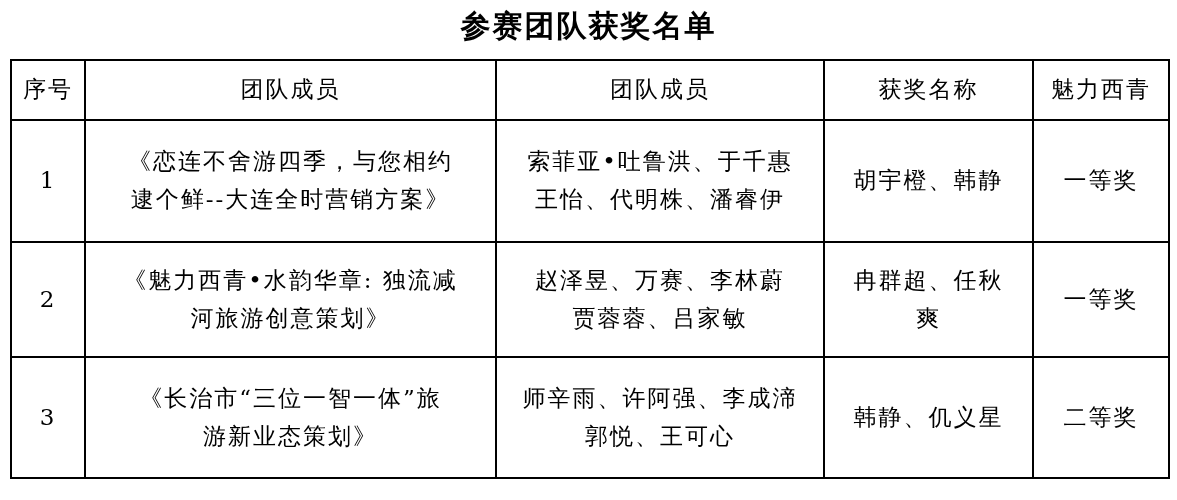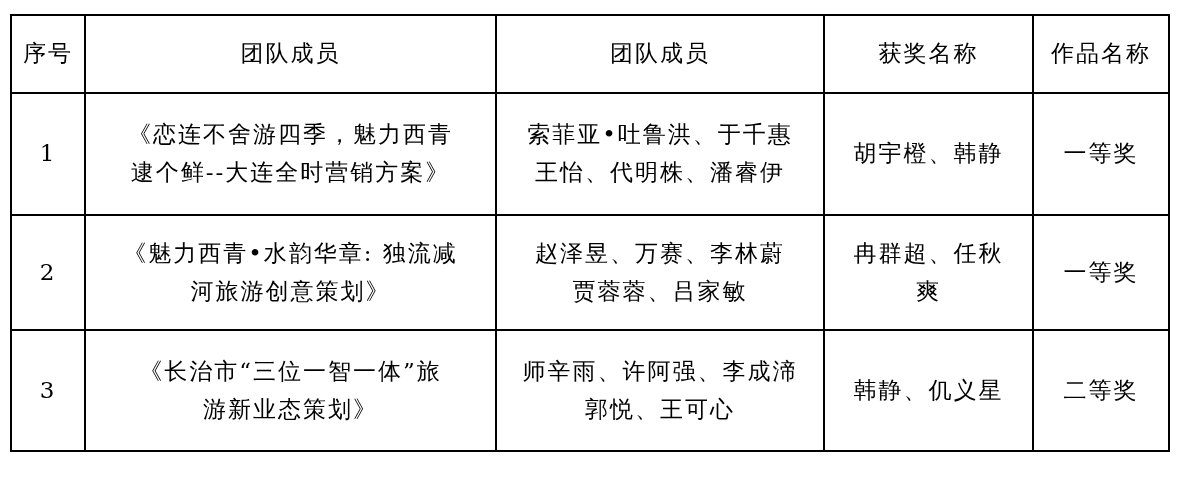--- a/index.html
+++ b/index.html
@@ -34,52 +34,53 @@
     letter-spacing: 2px;
     line-height: 1.65;
     white-space: pre-line;
     padding: 2px 4px;
   }
   col.c-index   { width: 74px; }
   col.c-work    { width: 411px; }
   col.c-members { width: 328px; }
   col.c-teacher { width: 209px; }
   col.c-award   { width: 136px; }
-  tr.header-row  { height: 78px; }
+  tr.header-row  { height: 60px; }
   tr.data-row-1  { height: 122px; }
   tr.data-row-2  { height: 115px; }
   tr.data-row-3  { height: 121px; }
 </style>
 </head>
 <body>
 
 <div class="page">
 
+  <div class="doc-title">参赛团队获奖名单</div>
 
   <table class="award-table">
     <colgroup>
       <col class="c-index">
       <col class="c-work">
       <col class="c-members">
       <col class="c-teacher">
       <col class="c-award">
     </colgroup>
     <thead>
       <tr class="header-row">
         <th>序号</th>
         <th>团队成员</th>
         <th>团队成员</th>
         <th>获奖名称</th>
-        <th>作品名称</th>
+        <th>魅力西青</th>
       </tr>
     </thead>
     <tbody>
       <tr class="data-row-1">
         <td>1</td>
-        <td>《恋连不舍游四季，魅力西青
+        <td>《恋连不舍游四季，与您相约
 逮个鲜--大连全时营销方案》</td>
         <td>索菲亚•吐鲁洪、于千惠
 王怡、代明株、潘睿伊</td>
         <td>胡宇橙、韩静</td>
         <td>一等奖</td>
       </tr>
       <tr class="data-row-2">
         <td>2</td>
         <td>《魅力西青•水韵华章: 独流减
 河旅游创意策划》</td>

